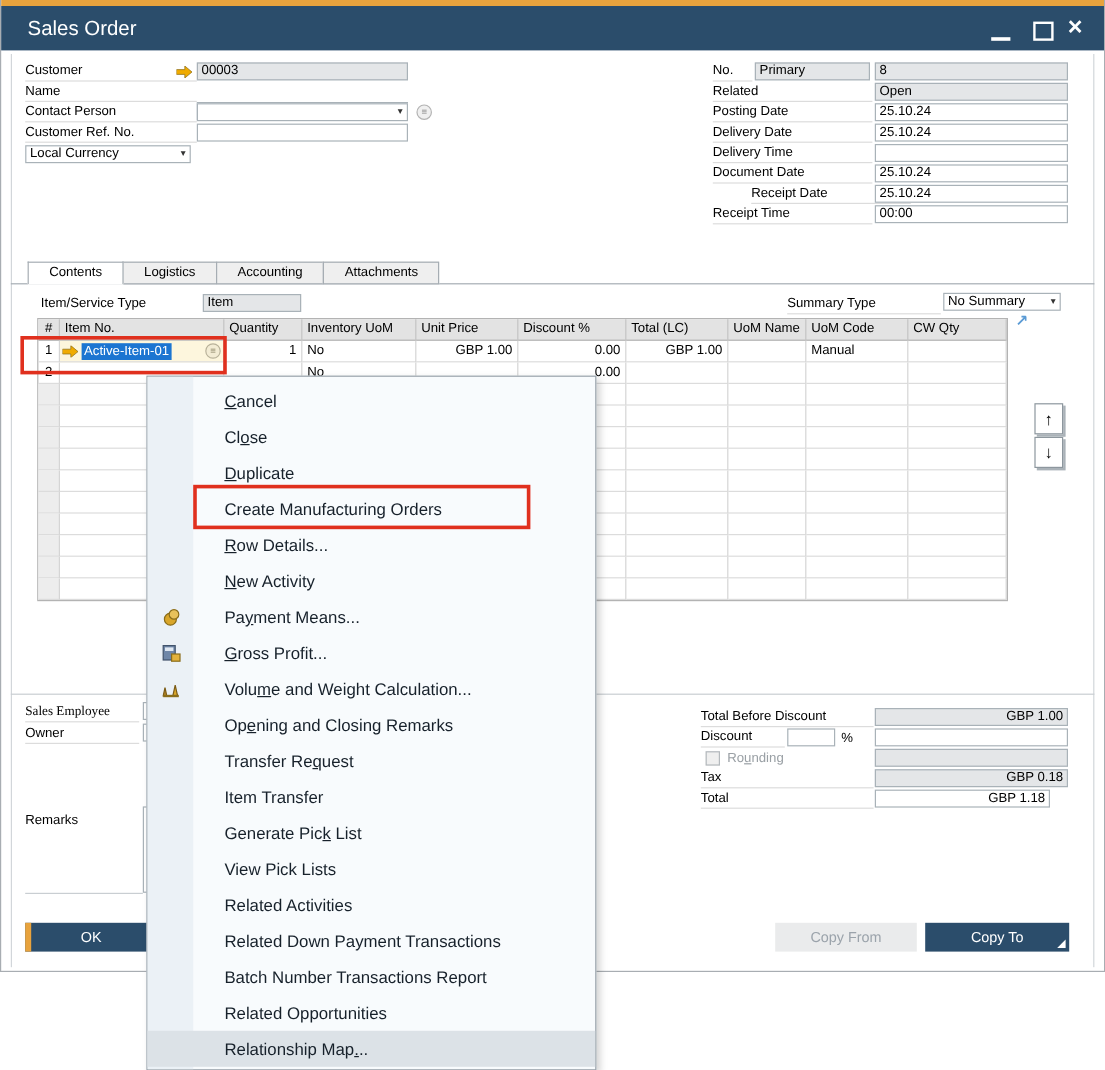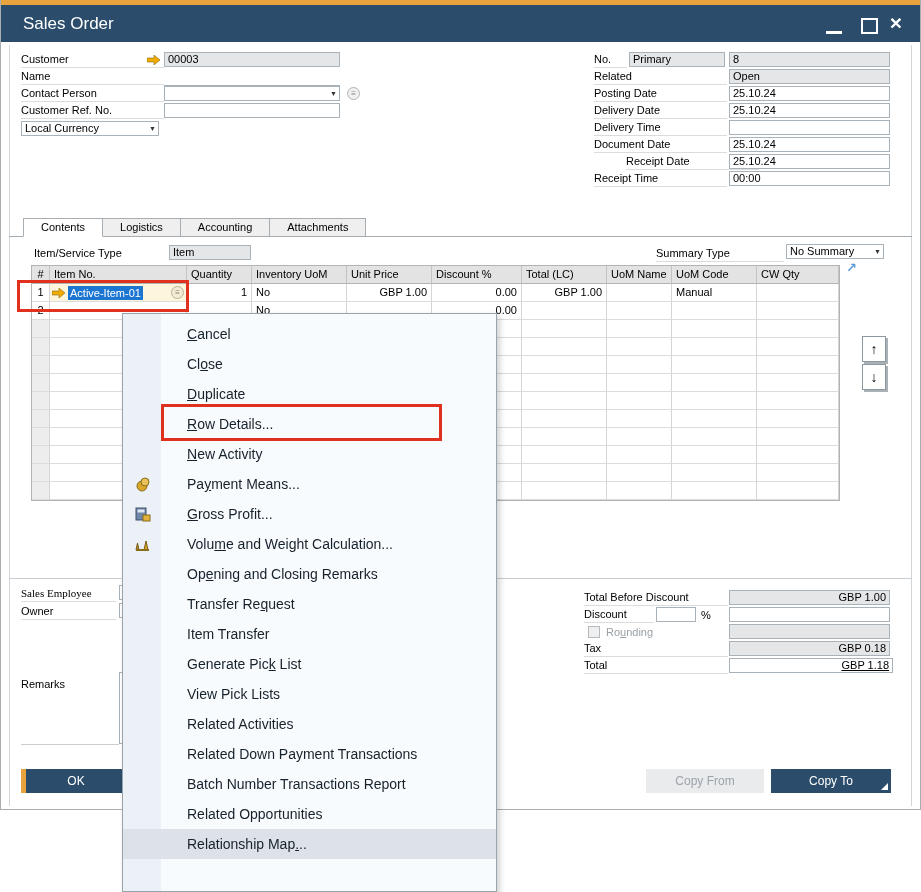--- a/index.html
+++ b/index.html
@@ -352,36 +352,37 @@
         <div class="lbl" style="left: 583px; top: 607px; width: 70px;">Discount</div>
         <div class="fld" style="left: 655px; top: 607px; width: 40px;"></div>
         <div class="graylbl" style="left: 700px; top: 609px; color: rgb(0, 0, 0);">%</div>
         <div class="fld right" style="left: 728px; top: 607px; width: 161px;"></div>
         <div class="chk" style="left: 587px; top: 626px;"></div>
         <div class="graylbl" style="left: 605px; top: 626px;">Ro<u>u</u>nding</div>
         <div class="fld right ro" style="left: 728px; top: 624px; width: 161px;"></div>
         <div class="lbl" style="left: 583px; top: 641px; width: 144px;">Tax</div>
         <div class="fld right ro" style="left: 728px; top: 641px; width: 161px;">GBP 0.18</div>
         <div class="lbl" style="left: 583px; top: 658px; width: 144px;">Total</div>
-        <div class="fld right" style="left: 728px; top: 658px; width: 164px; text-decoration: underline;">GBP 1.18</div>
+        <div class="fld right" style="left: 728px; top: 658px; width: 146px;">GBP 1.18</div>
       </div>
 
     <div class="btn disabled" style="left:645px;top:769px;width:118px;">Copy From</div>
     <div class="btn primary" style="left:770px;top:769px;width:120px;">
       <span>Copy To</span>
       <span class="fold"></span>
     </div>
   </div>
 
   <div class="ctxmenu">
     <div class="ctxgutter"></div>
     <div id="menu-items">
         <div class="mitem"><span><u>C</u>ancel</span></div>
         <div class="mitem"><span>Cl<u>o</u>se</span></div>
         <div class="mitem"><span><u>D</u>uplicate</span></div>
+        <div class="mitem"><span>Create Manufacturing Orders</span></div>
         <div class="mitem"><span><u>R</u>ow Details...</span></div>
         <div class="mitem"><span><u>N</u>ew Activity</span></div>
         <div class="mitem"><svg class="micon" viewBox="0 0 17 16">
             <circle cx="8" cy="10" r="5" fill="#d9a62a" stroke="#8a6d1a"></circle>
             <circle cx="11" cy="6" r="4" fill="#e8c15a" stroke="#8a6d1a"></circle>
           </svg><span>Pa<u>y</u>ment Means...</span></div>
         <div class="mitem"><svg class="micon" viewBox="0 0 17 16">
             <rect x="2" y="2" width="10" height="12" fill="#6f87a8" stroke="#41536b"></rect>
             <rect x="3.5" y="3.5" width="7" height="3" fill="#dfe8f2"></rect>
             <rect x="9" y="9" width="7" height="6" fill="#e3b23c" stroke="#8a6d1a"></rect>

